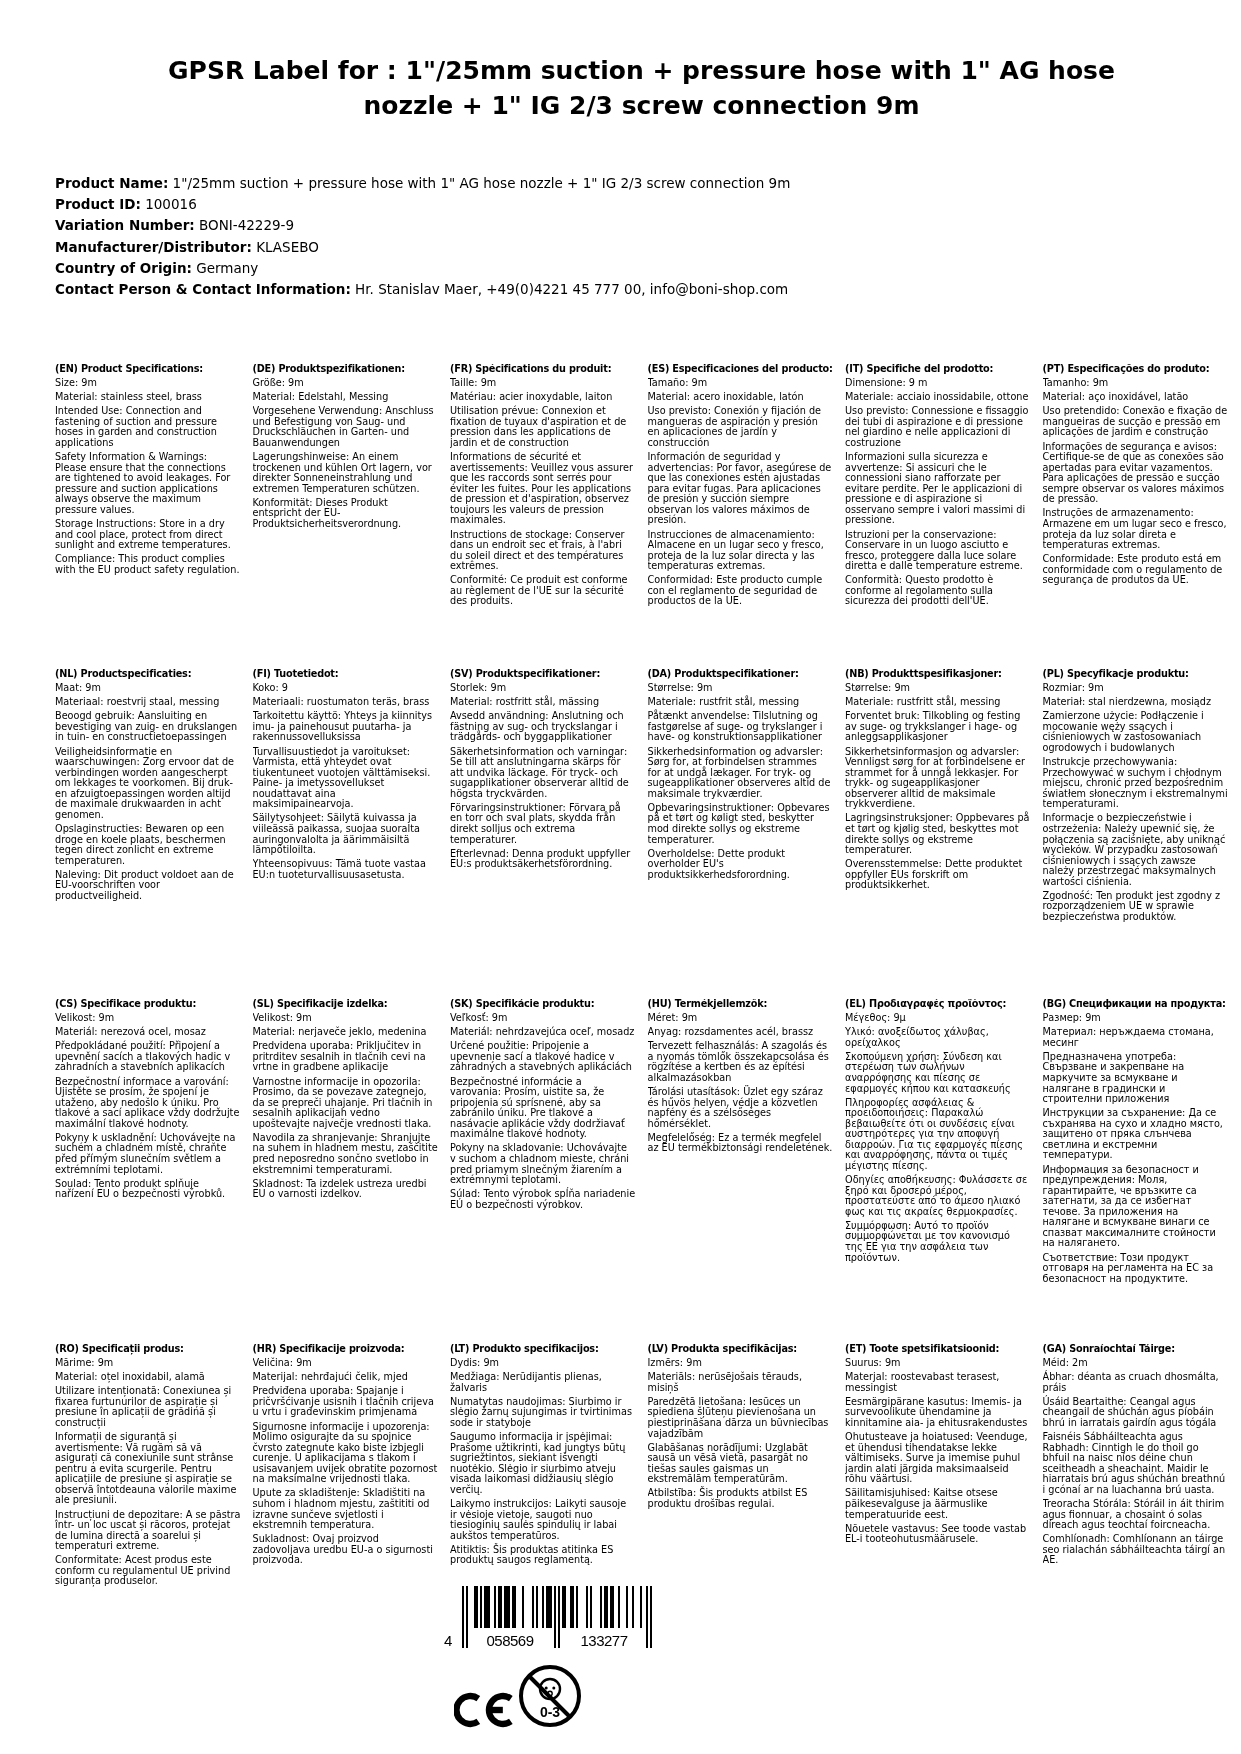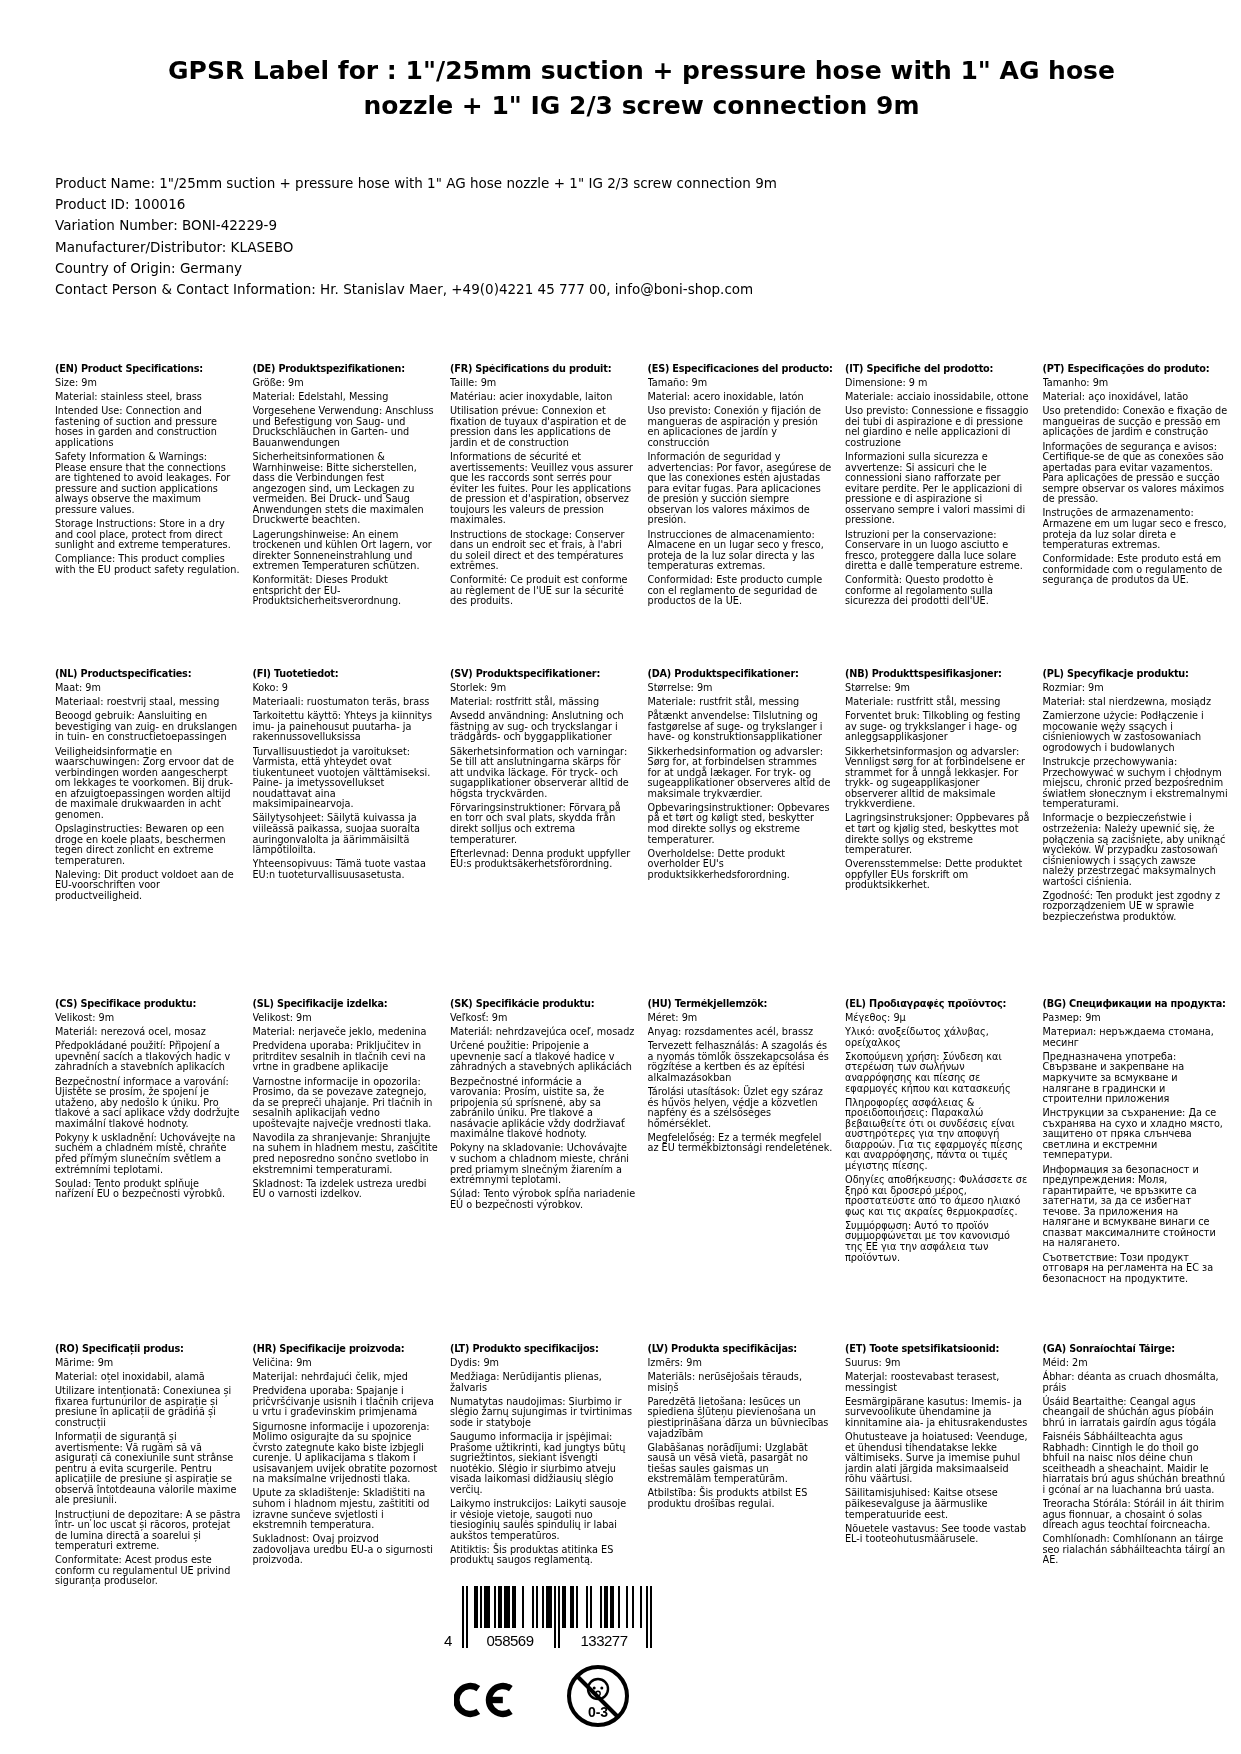--- a/index.html
+++ b/index.html
@@ -7,35 +7,35 @@
   body {
     width:1241px; height:1754px; position:relative; overflow:hidden;
     color:#000; font-family:"DejaVu Sans", sans-serif;
   }
   .page { padding:50px 13px 0 55px; }
   .title {
     font-size:25px; font-weight:bold; text-align:center; line-height:1.38;
     max-width:960px; margin:4px auto 0;
   }
   .product-info { margin-top:50px; font-size:13.5px; line-height:1.57; }
-  .pi-label { font-weight:normal; }
+  .pi-label { font-weight:bold; }
   .pi-value { font-weight:normal; }
   .lang-grid {
     margin-top:64px;
     display:grid;
     grid-template-columns:repeat(6, 1fr);
     grid-template-rows:305px 330px 345px auto;
     column-gap:12px;
     row-gap:0;
   }
   .lang-cell { font-size:9.7px; line-height:1.09; overflow:hidden; }
   .lang-header { font-weight:bold; letter-spacing:-0.2px; }
   .lang-p { margin-top:3.5px; }
   .bottom { position:absolute; left:440px; top:1586px; }
-  .symbols { display:flex; align-items:center; gap:48px; margin-left:14px; margin-top:8px; }
+  .symbols { display:flex; align-items:flex-end; margin-left:14px; margin-top:8px; }
   .ce { margin-top:8px; }
   svg text { font-family:"Liberation Sans", sans-serif; }
 </style>
 </head>
 <body>
 
 <div class="page">
 
   <h1 class="title">GPSR Label for : 1"/25mm suction + pressure hose with 1" AG hose nozzle + 1" IG 2/3 screw connection 9m</h1>
 
@@ -65,21 +65,20 @@
           <p class="lang-p">Compliance: This product complies with the EU product safety regulation.</p>
         </div>
   </div>
 
   <div class="lang-cell">
     <div class="lang-header">(DE) Produktspezifikationen:</div>
     <div>
           <p class="lang-p">Größe: 9m</p>
           <p class="lang-p">Material: Edelstahl, Messing</p>
           <p class="lang-p">Vorgesehene Verwendung: Anschluss und Befestigung von Saug- und Druckschläuchen in Garten- und Bauanwendungen</p>
-          <p class="lang-p">Sicherheitsinformationen &amp; Warnhinweise: Bitte sicherstellen, dass die Verbindungen fest angezogen sind, um Leckagen zu vermeiden. Bei Druck- und Saug Anwendungen stets die maximalen Druckwerte beachten.</p>
           <p class="lang-p">Lagerungshinweise: An einem trockenen und kühlen Ort lagern, vor direkter Sonneneinstrahlung und extremen Temperaturen schützen.</p>
           <p class="lang-p">Konformität: Dieses Produkt entspricht der EU-Produktsicherheitsverordnung.</p>
         </div>
   </div>
 
   <div class="lang-cell">
     <div class="lang-header">(FR) Spécifications du produit:</div>
     <div>
           <p class="lang-p">Taille: 9m</p>
           <p class="lang-p">Matériau: acier inoxydable, laiton</p>

